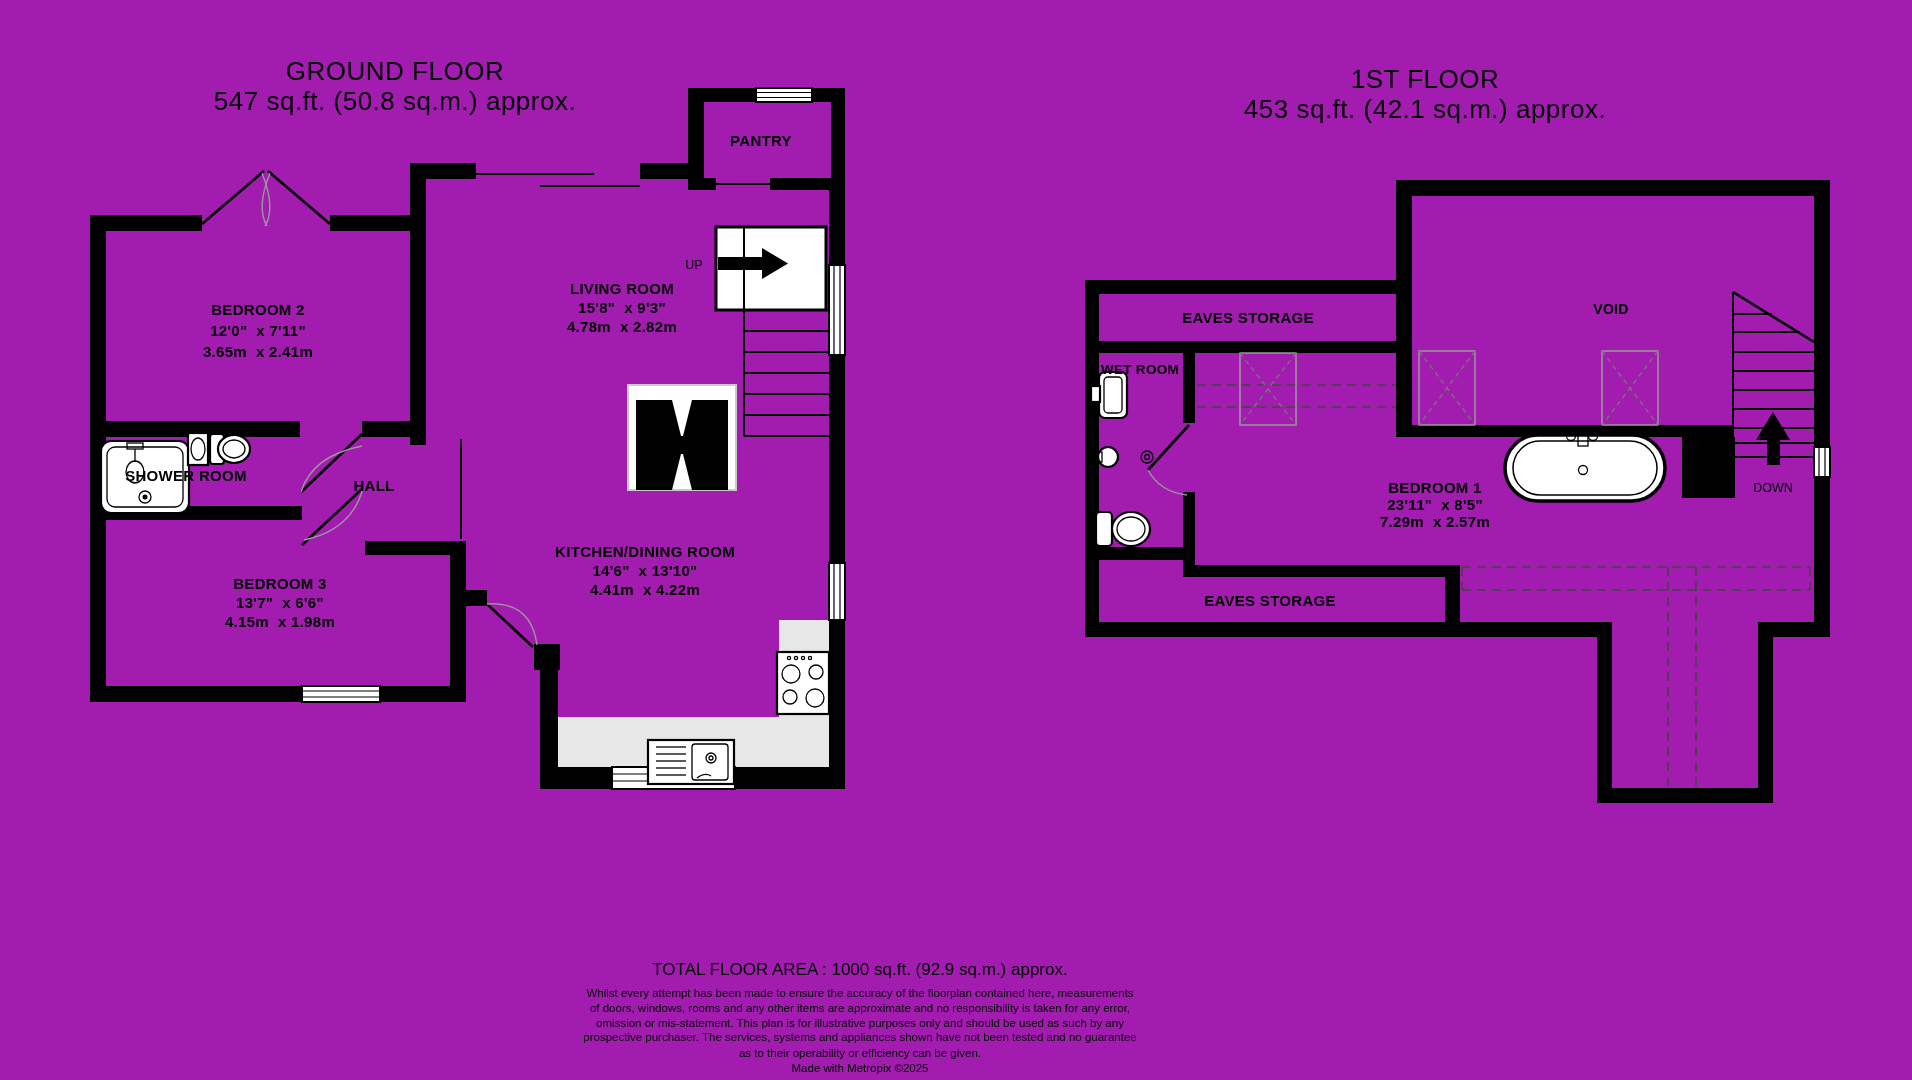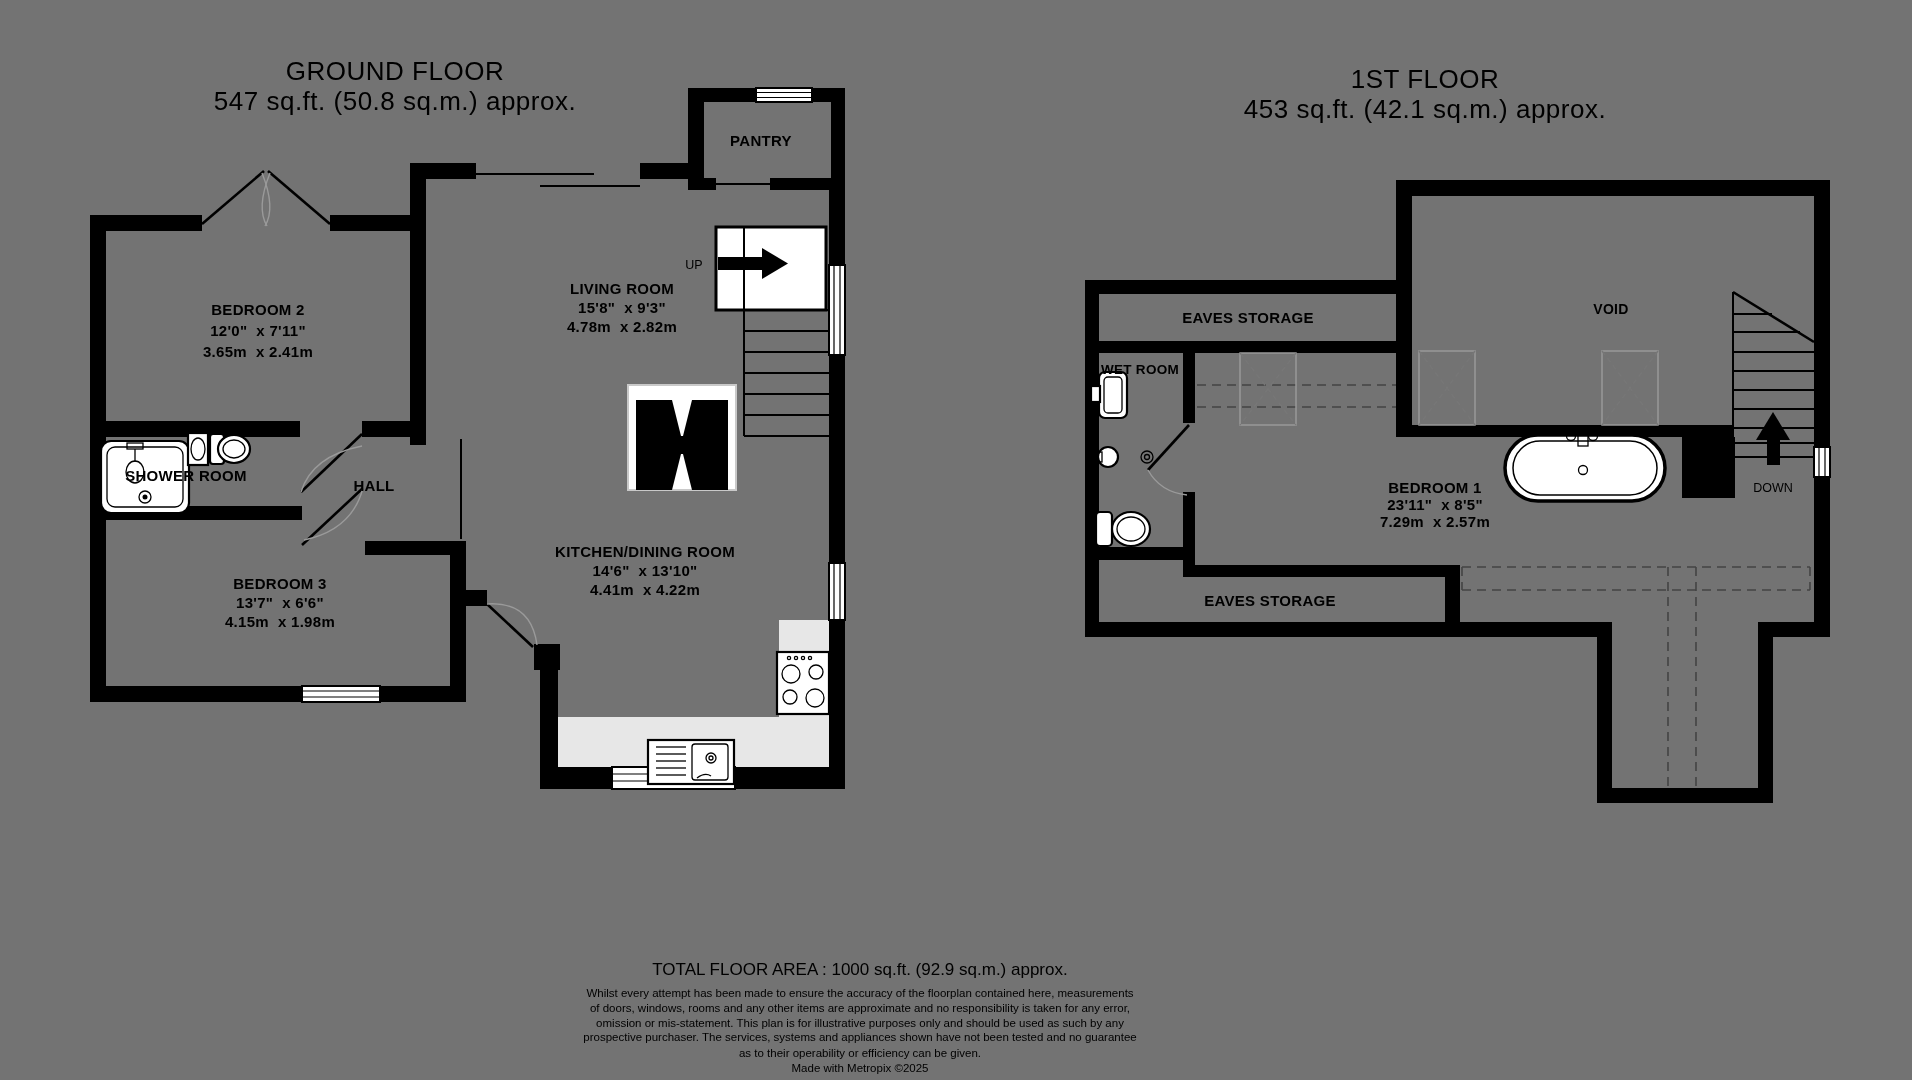--- a/index.html
+++ b/index.html
@@ -1,16 +1,16 @@
 <!DOCTYPE html>
 <html><head>
 <meta charset="utf-8">
 <style>
   html,body{margin:0;padding:0;background:#ffffff;}
-  .canvas{position:relative;width:1912px;height:1080px;background:#737373;overflow:hidden;
+  .canvas{position:relative;width:1912px;height:1080px;background:#a21caf;overflow:hidden;
           font-family:"Liberation Sans",sans-serif;}
   svg{position:absolute;inset:0;}
   svg text{font-family:"Liberation Sans",sans-serif;fill:#000;white-space:pre;}
   .title{font-size:26px;letter-spacing:.5px;text-anchor:middle;}
   .room-name{font-size:15px;font-weight:bold;text-anchor:middle;letter-spacing:.3px;}
   .room-dim{font-size:15px;font-weight:bold;text-anchor:middle;letter-spacing:.3px;}
   .small-label{font-size:12.5px;text-anchor:middle;}
   .total{font-size:17px;text-anchor:middle;}
   .fine{font-size:11.5px;text-anchor:middle;}
   .wall{fill:#000;}

